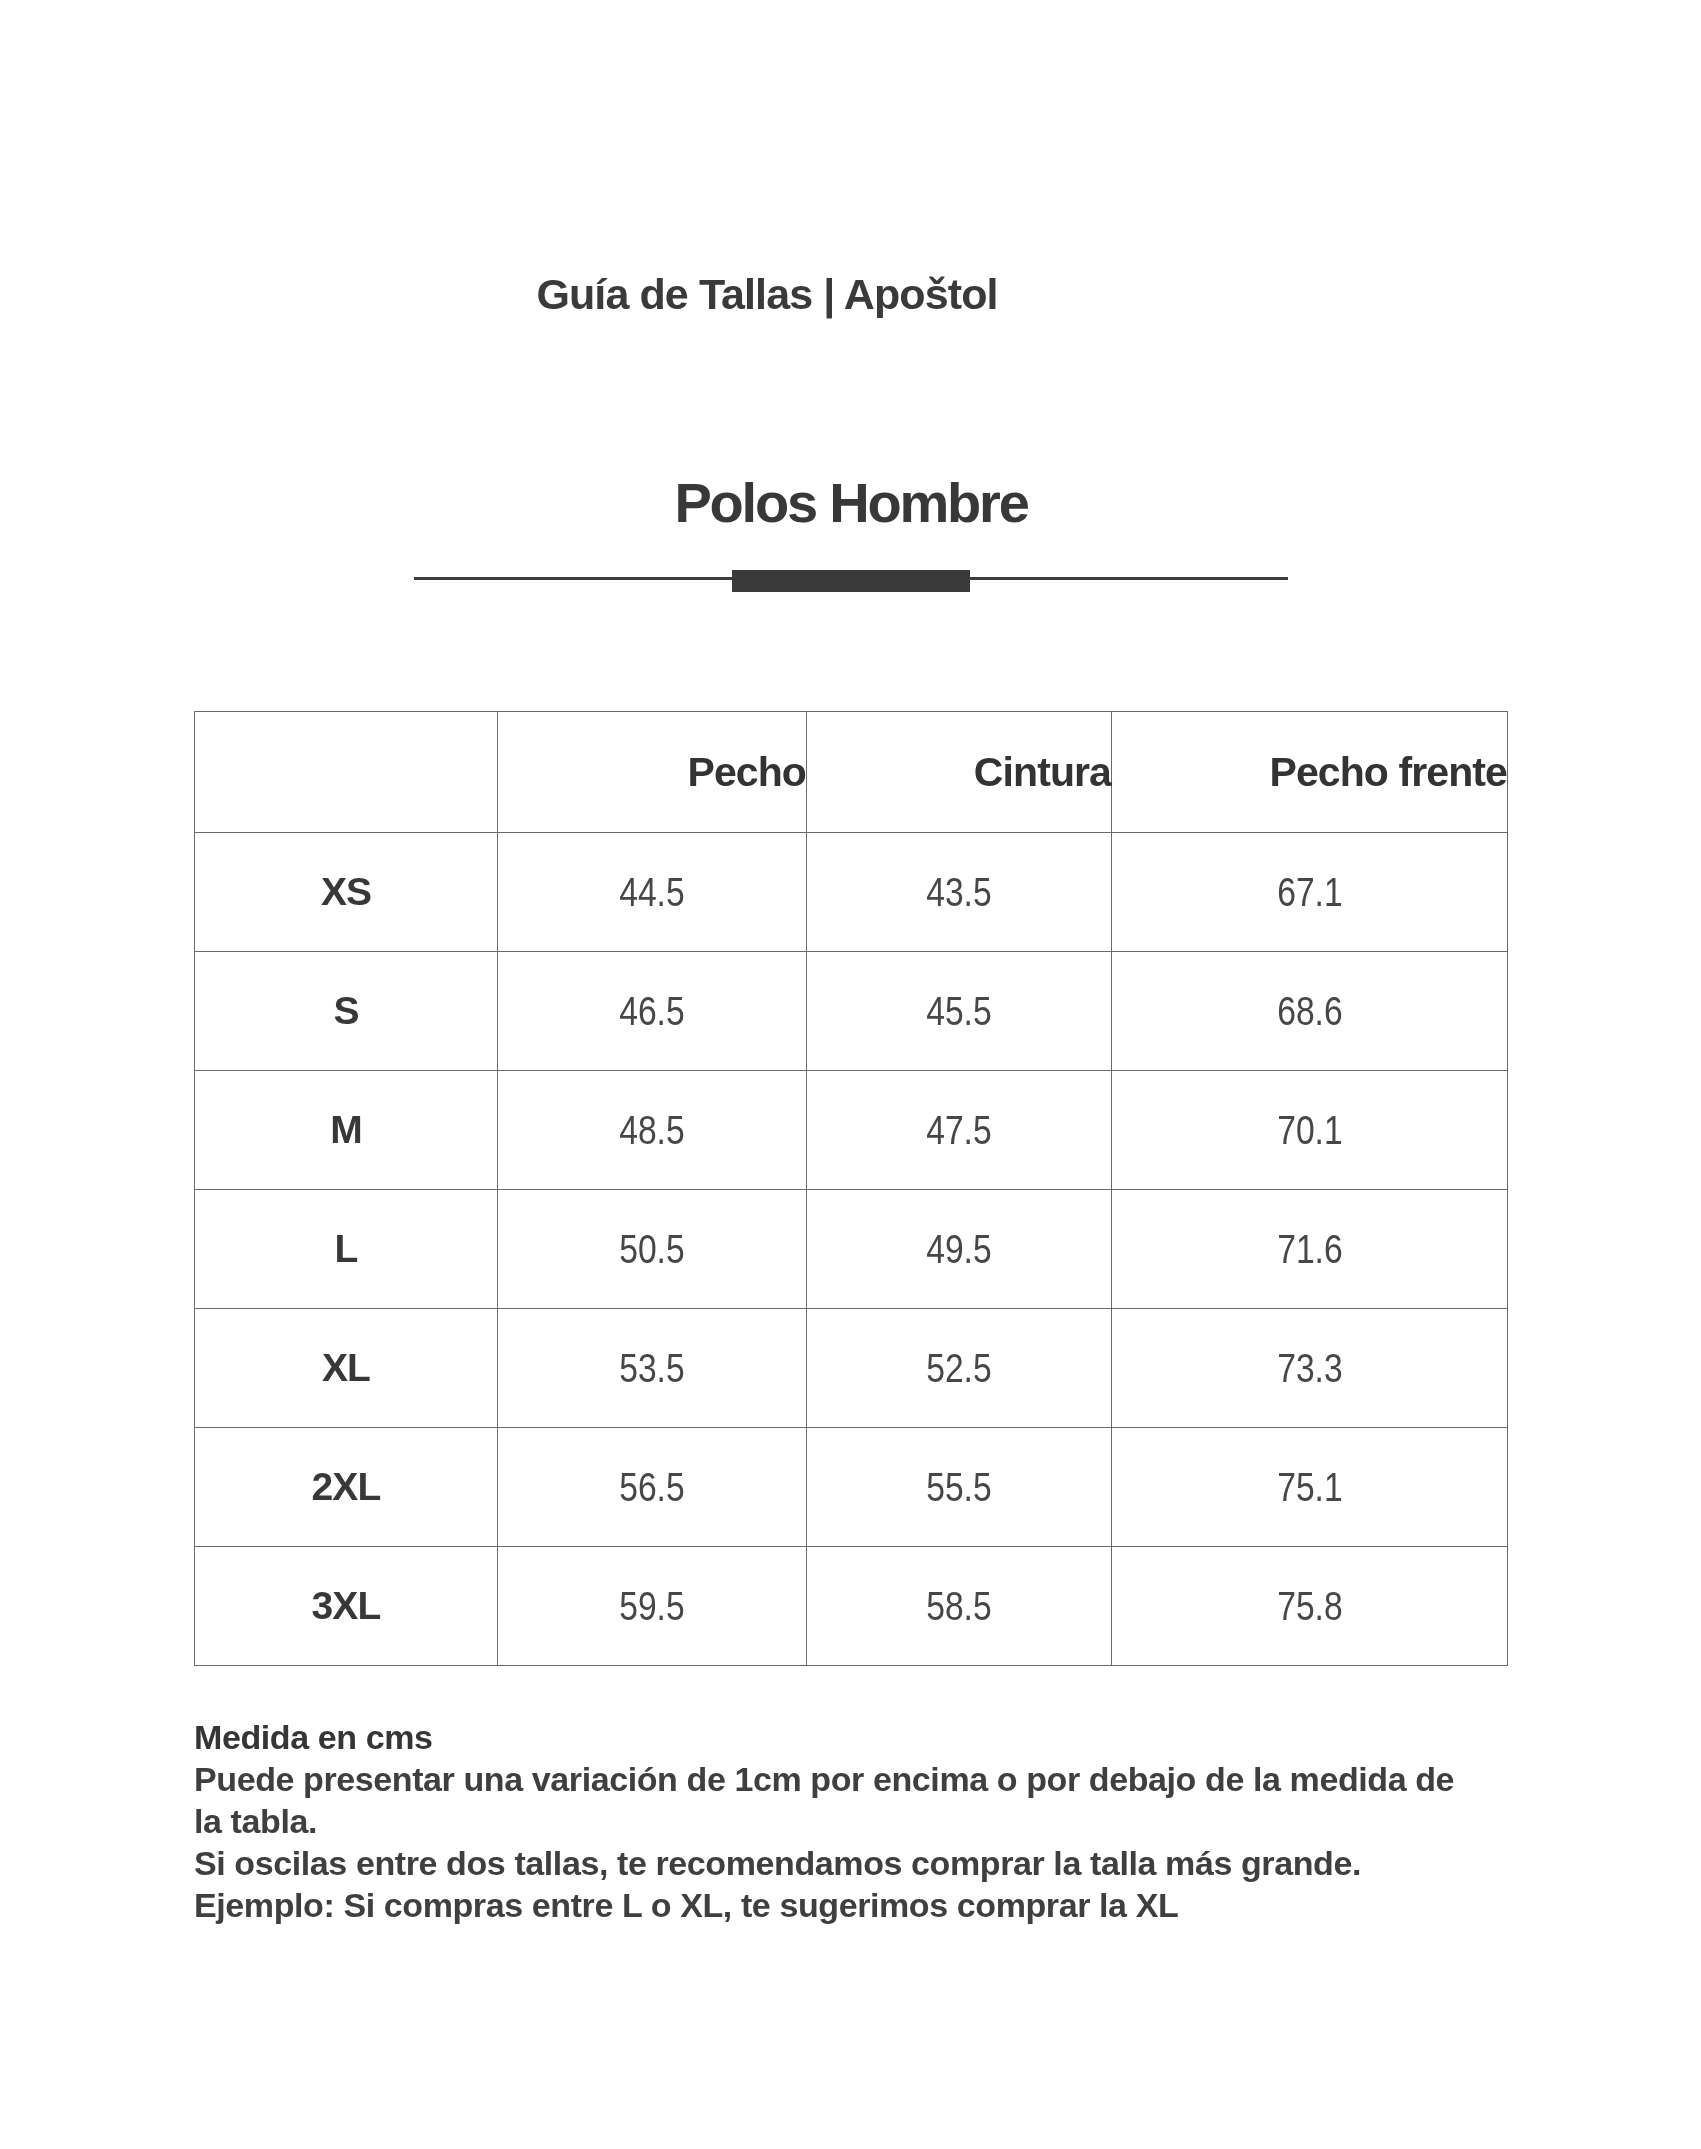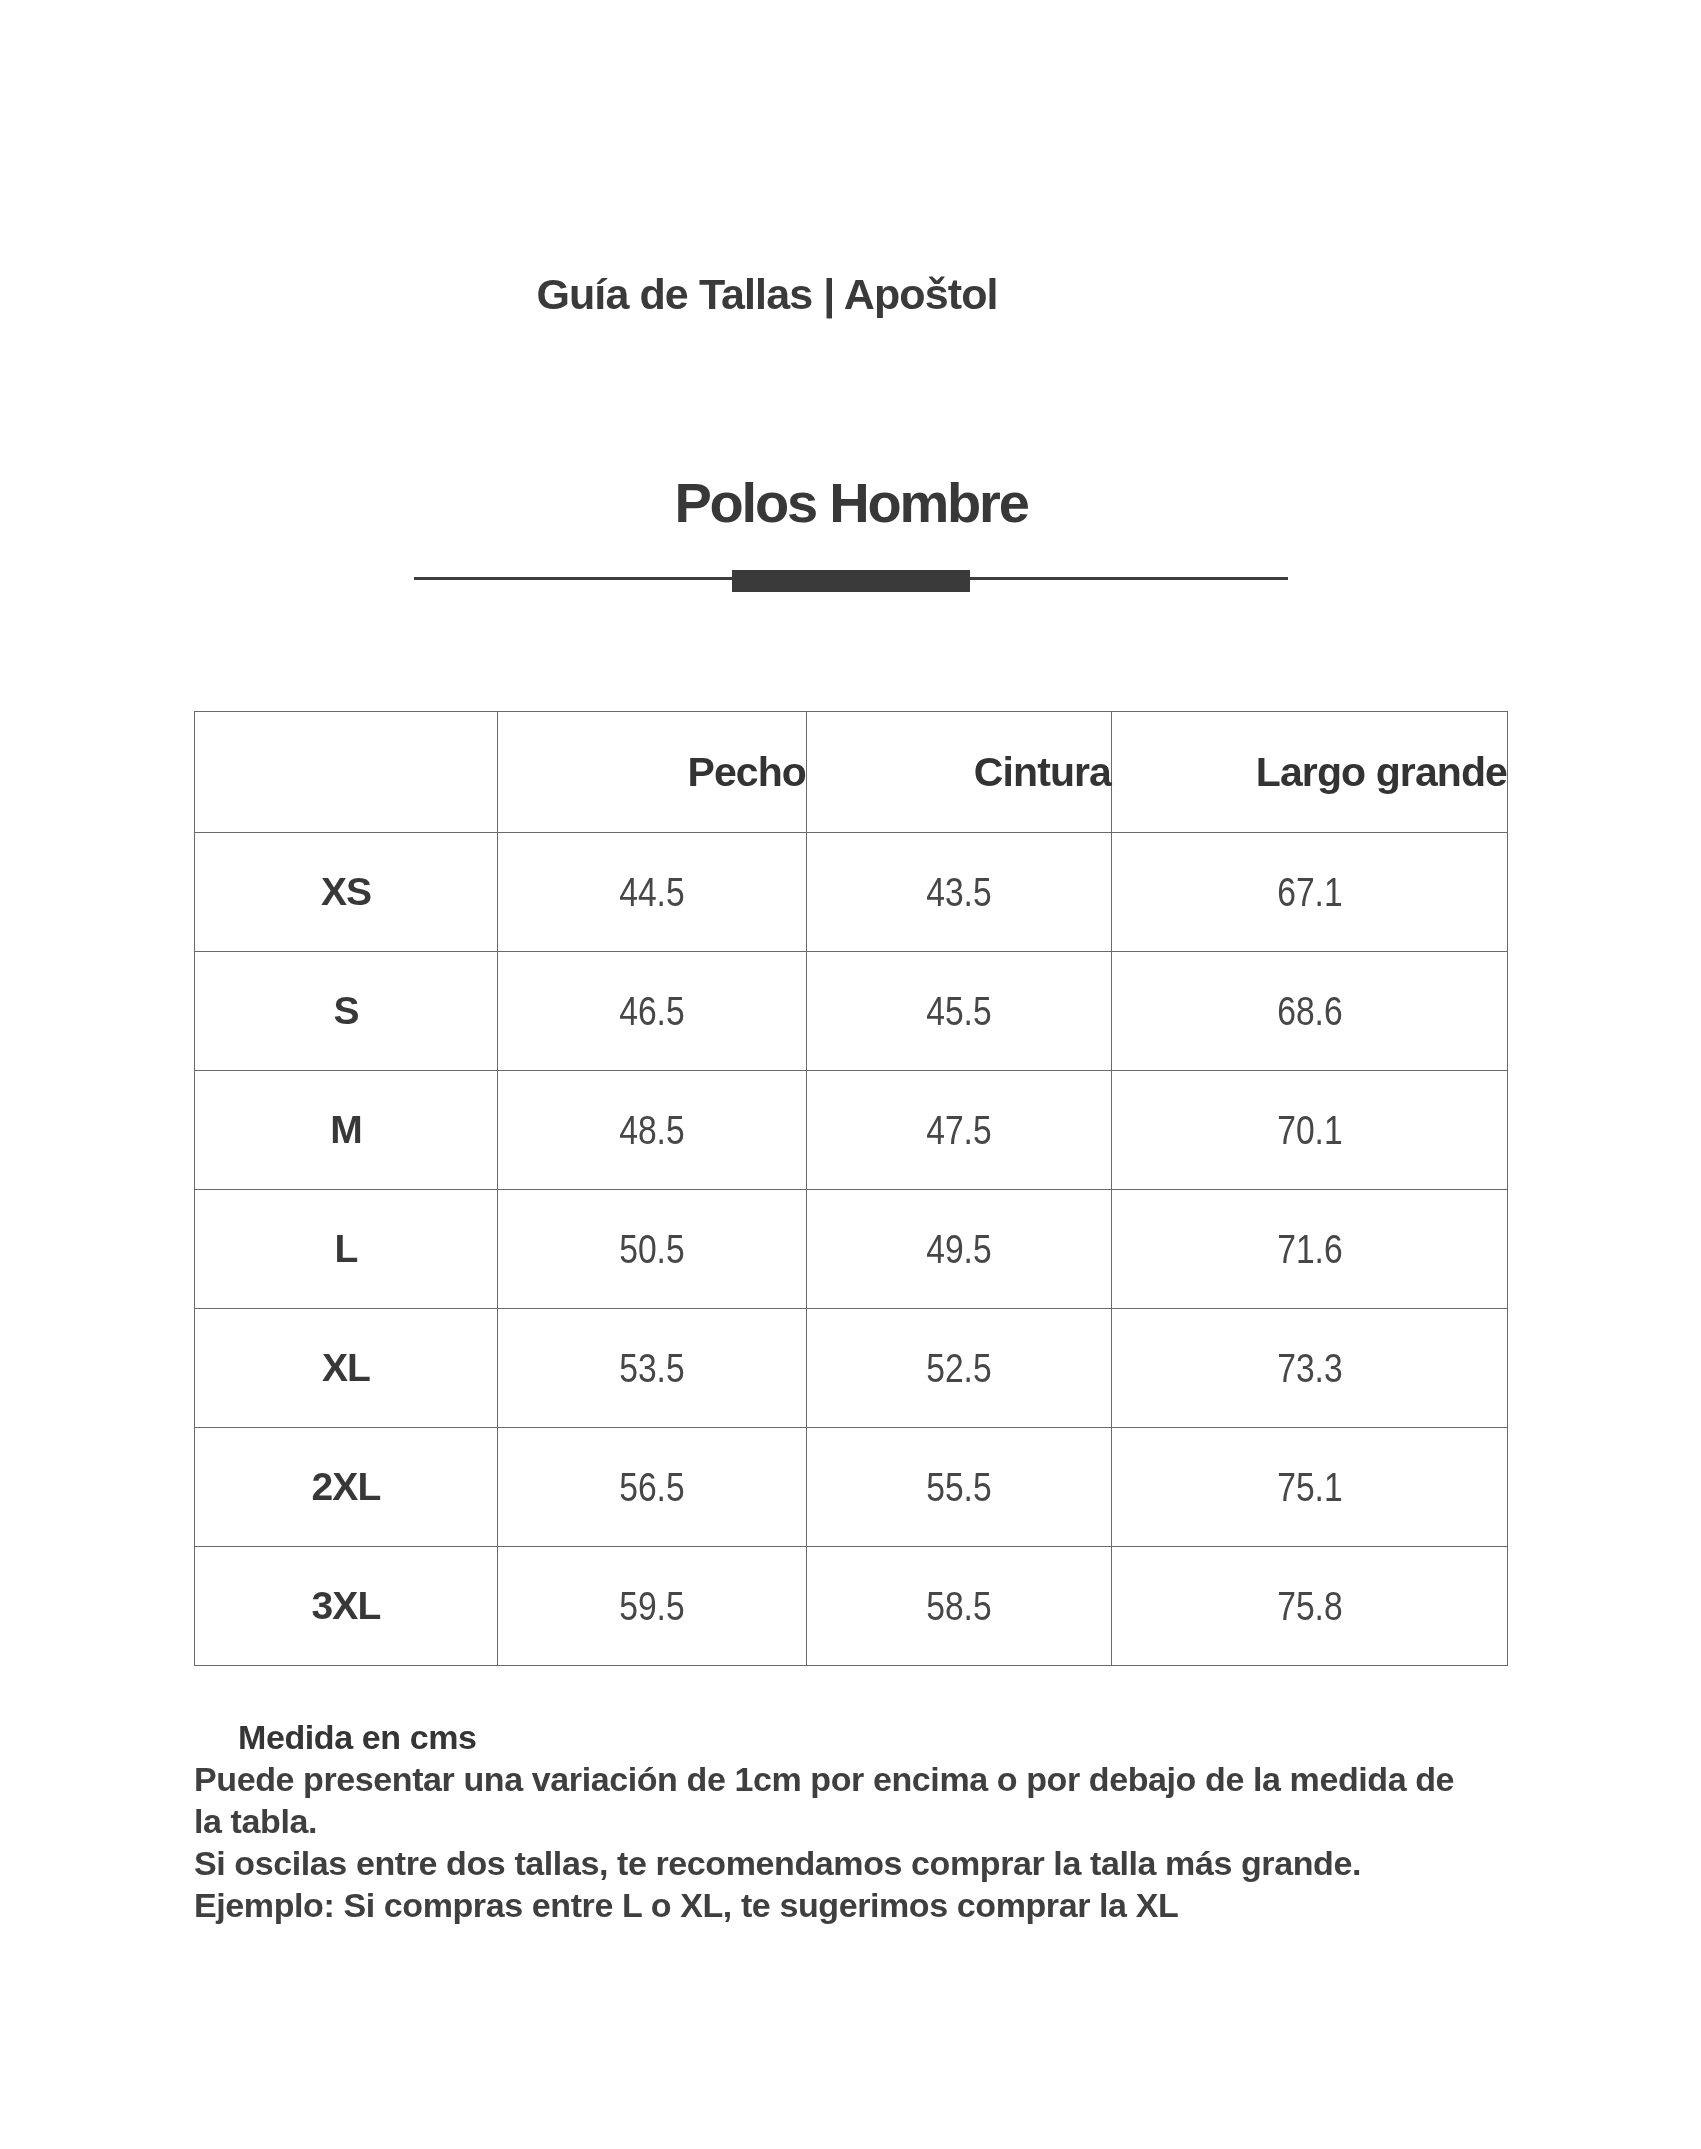--- a/index.html
+++ b/index.html
@@ -101,21 +101,20 @@
     left: 194px;
     width: 1343px;
     color: #3e3e3e;
   }
   .footer-heading {
     font-size: 34px;
     line-height: 42px;
     font-weight: bold;
     letter-spacing: -0.4px;
     color: #353535;
-    margin-left: 44px;
   }
   .footer-line {
     font-size: 34px;
     line-height: 42px;
     letter-spacing: -0.4px;
     font-weight: 700;
     color: #3f3f3f;
   }
 </style>
 </head>
@@ -135,21 +134,21 @@
         <col class="c0">
         <col class="c1">
         <col class="c2">
         <col class="c3">
       </colgroup>
     <thead>
       <tr>
         <th></th>
         <th>Pecho</th>
         <th>Cintura</th>
-        <th>Largo grande</th>
+        <th>Pecho frente</th>
       </tr>
     </thead>
     <tbody>
       <tr>
         <td class="size">XS</td>
         <td><span class="num">44.5</span></td>
         <td><span class="num">43.5</span></td>
         <td><span class="num">67.1</span></td>
       </tr>
       <tr>

